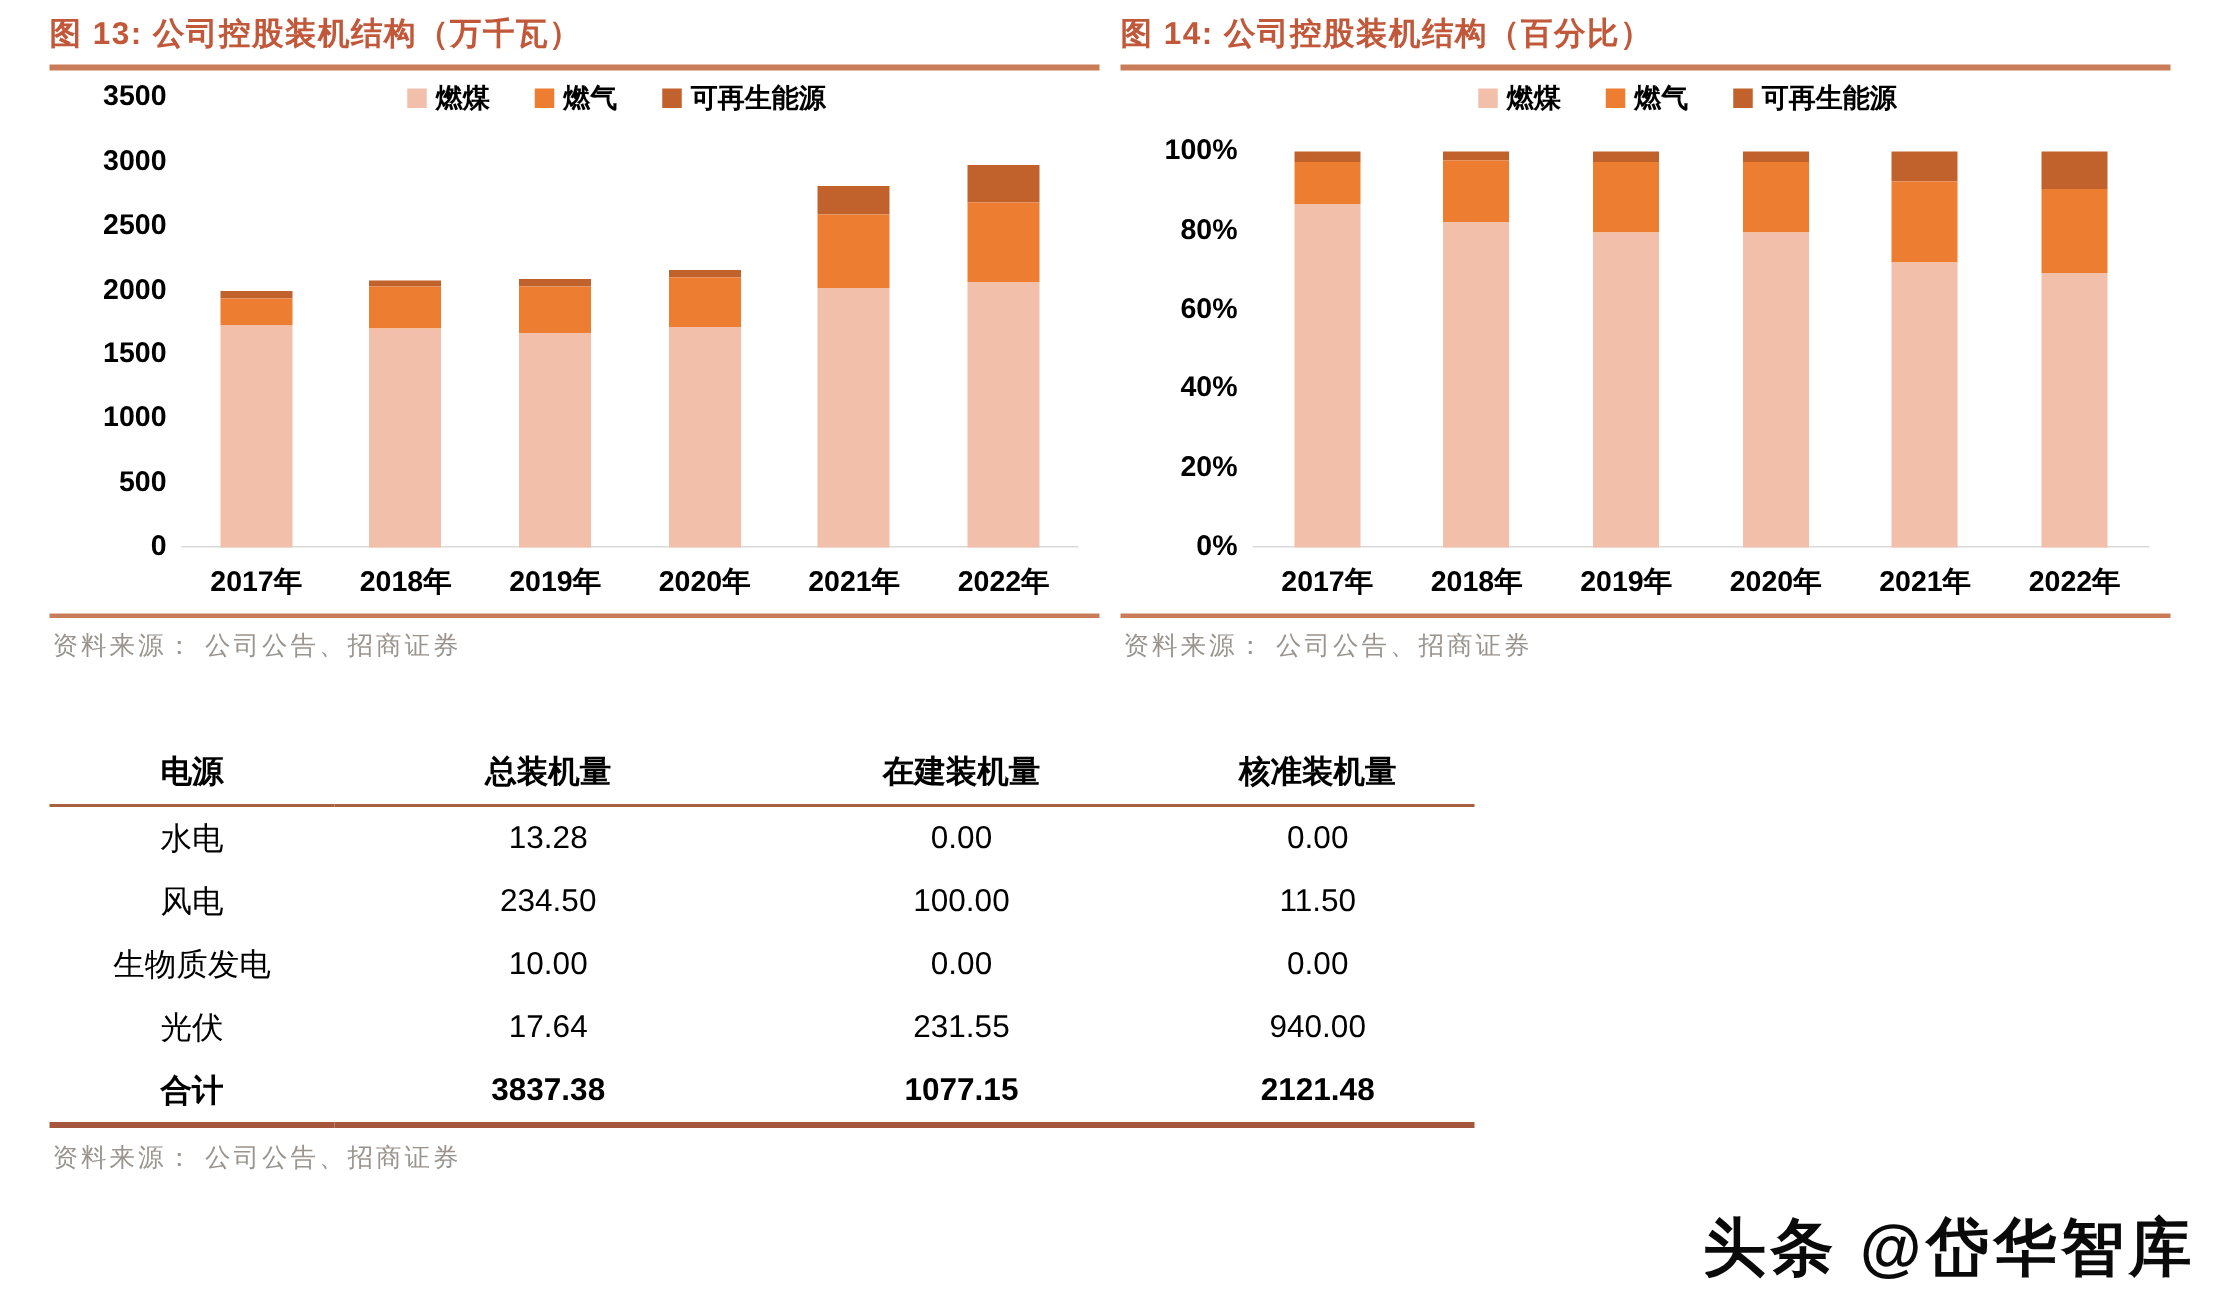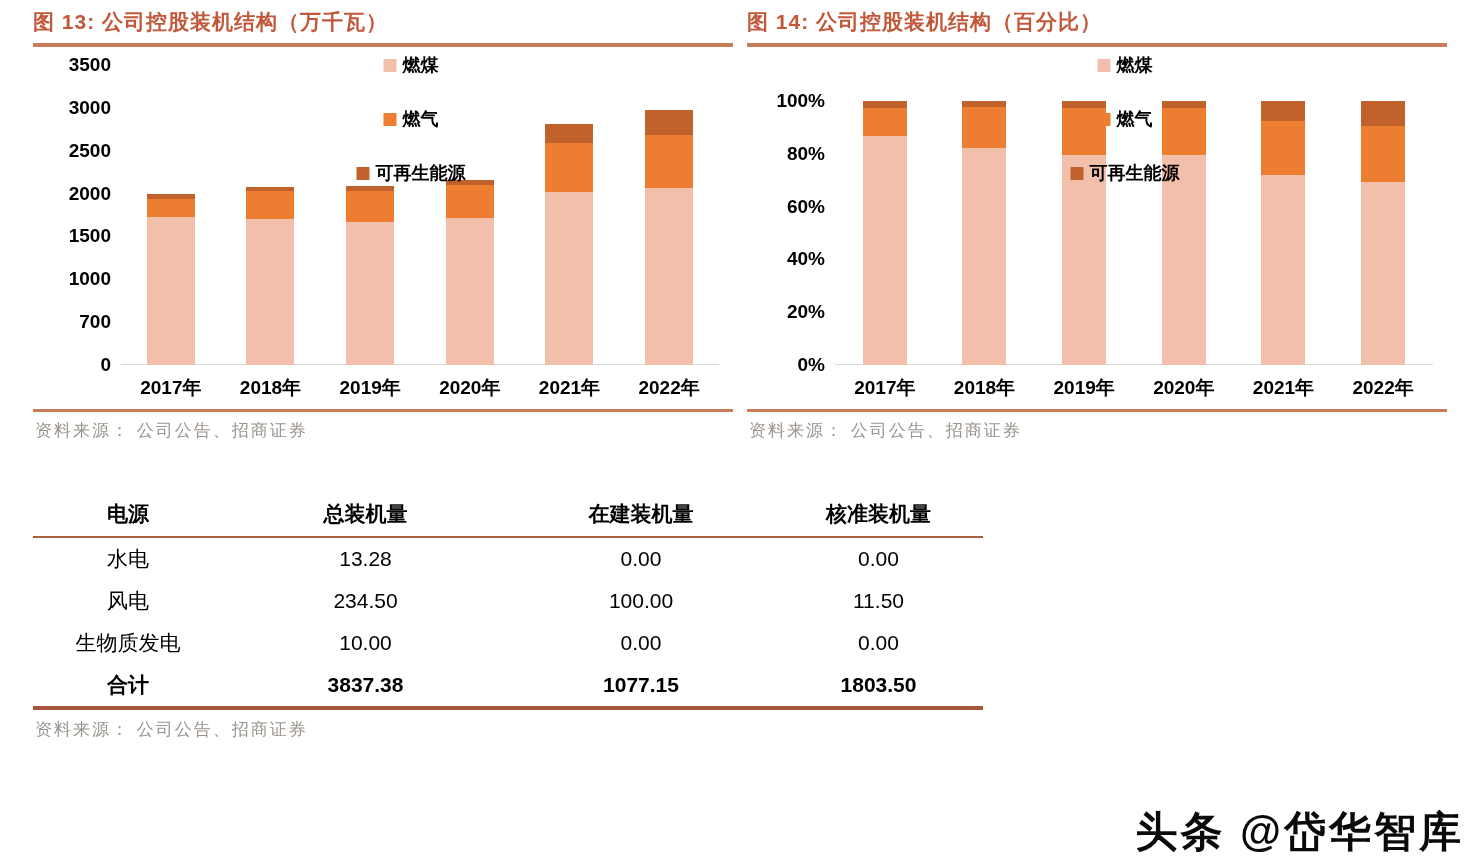--- a/index.html
+++ b/index.html
@@ -7,21 +7,21 @@
     font-family:"Liberation Sans","DejaVu Sans",sans-serif; }
   .page { position:relative; width:1478px; height:866px; padding:8px 18px 0 33px; }
 
   
   .figs { display:flex; gap:14px; }
   .figure { width:700px; }
   .fig-title { font-size:21px; font-weight:bold; color:#C2583A; letter-spacing:1px;
     padding-bottom:7px; border-bottom:4px solid #C97C58; white-space:nowrap; }
   .chart { position:relative; height:352px; margin-top:4px; }
   .legend { position:absolute; top:2px; left:54%; transform:translateX(-50%);
-    display:flex; gap:30px; align-items:center; z-index:3;flex-direction:column; }
+    display:flex; gap:30px; align-items:center; z-index:3; }
   .legend-item { display:flex; align-items:center; gap:6px; font-size:18px; font-weight:bold; color:#000; }
   .swatch { width:13px; height:13px; display:inline-block; }
   .yaxis .tick { position:absolute; right:calc(100% - 78px); height:22px; line-height:22px;
     font-size:19px; font-weight:bold; color:#000; white-space:nowrap; }
   .yaxis { position:absolute; inset:0; }
   .plot { position:absolute; left:88px; right:14px; bottom:38px; }
   .axis-line { position:absolute; left:0; right:0; bottom:0; height:1.5px; background:#D9D9D9; }
   .bars { position:absolute; inset:0; display:flex; justify-content:space-around; align-items:flex-end; }
   .bar { width:48px; display:flex; flex-direction:column; justify-content:flex-end; }
   .fig-14 .bar { width:44px; }
@@ -69,21 +69,21 @@
               <span class="swatch" style="background: rgb(237, 125, 49);"></span>
               <span>燃气</span>
             </div>
             <div class="legend-item">
               <span class="swatch" style="background: rgb(193, 97, 43);"></span>
               <span>可再生能源</span>
             </div>
           </div>
         <div class="yaxis">
             <div class="tick" style="bottom: 27px;">0</div>
-            <div class="tick" style="bottom: 69.8571px;">700</div>
+            <div class="tick" style="bottom: 69.8571px;">500</div>
             <div class="tick" style="bottom: 112.714px;">1000</div>
             <div class="tick" style="bottom: 155.571px;">1500</div>
             <div class="tick" style="bottom: 198.429px;">2000</div>
             <div class="tick" style="bottom: 241.286px;">2500</div>
             <div class="tick" style="bottom: 284.143px;">3000</div>
             <div class="tick" style="bottom: 327px;">3500</div>
           </div>
         <div class="plot" style="height: 300px;">
           <div class="axis-line"></div>
           <div class="bars">
@@ -233,25 +233,31 @@
             <td>234.50</td>
             <td>100.00</td>
             <td>11.50</td>
           </tr>
           <tr>
             <td>生物质发电</td>
             <td>10.00</td>
             <td>0.00</td>
             <td>0.00</td>
           </tr>
+          <tr>
+            <td>光伏</td>
+            <td>17.64</td>
+            <td>231.55</td>
+            <td>940.00</td>
+          </tr>
           <tr class="total">
             <td>合计</td>
             <td>3837.38</td>
             <td>1077.15</td>
-            <td>1803.50</td>
+            <td>2121.48</td>
           </tr>
         </tbody>
     </table>
     <div class="table-source">资料来源： 公司公告、招商证券</div>
   </section>
 
   <div class="watermark">头条 @岱华智库</div>
 
 </div>
 

